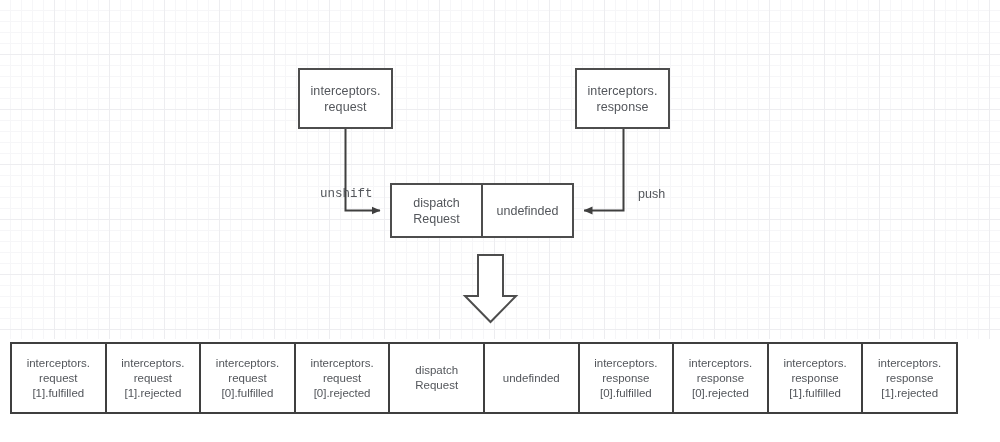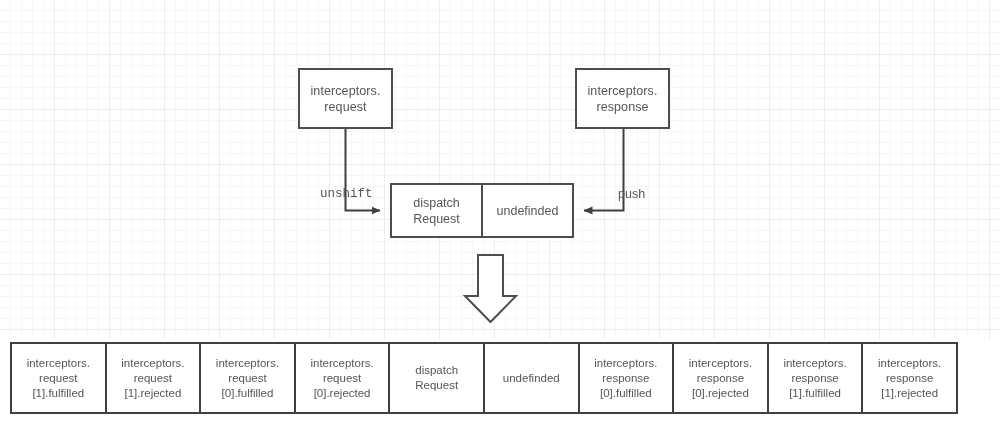--- a/index.html
+++ b/index.html
@@ -118,21 +118,21 @@
 
   
   .edge-label {
     position: absolute;
     color: #53565b;
     font-size: 12.5px;
     line-height: 14px;
     white-space: nowrap;
   }
   .label-unshift { left: 320px; top: 187px; font-family: Liberation Mono, monospace; }
-  .label-push    { left: 618px; top: 187px; }
+  .label-push    { left: 638px; top: 187px; }
 </style>
 </head>
 <body>
 
 <div id="canvas">
 
   <svg id="wires" viewBox="0 0 1000 442" width="1000" height="442" xmlns="http://www.w3.org/2000/svg">
     <defs>
       <marker id="arrowRight" markerWidth="9" markerHeight="9" refX="8.5" refY="4.5" orient="auto" markerUnits="userSpaceOnUse">
         <path d="M0,0.4 L9,4.5 L0,8.6 z" fill="#3f3f3f"></path>

